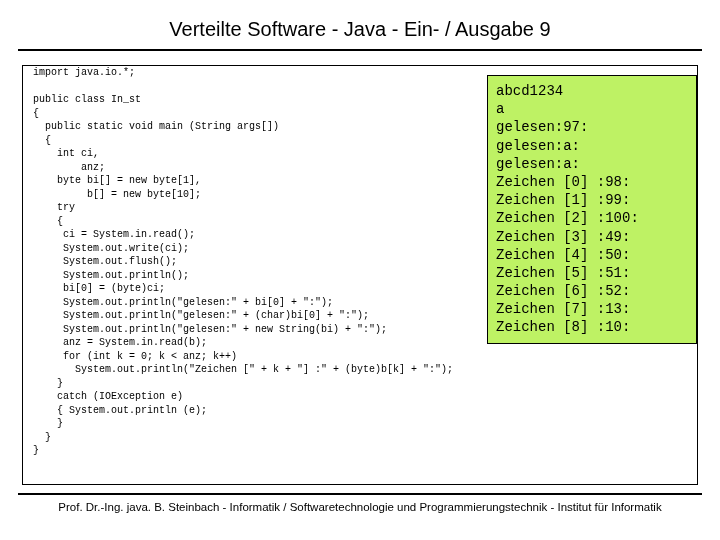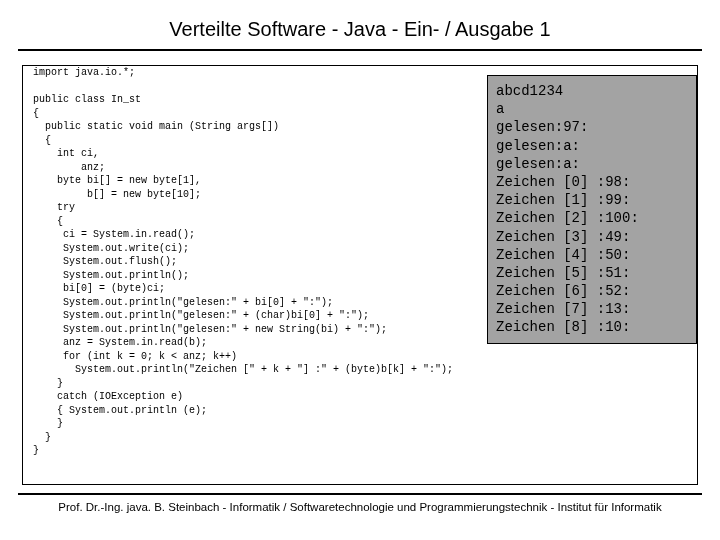--- a/index.html
+++ b/index.html
@@ -33,42 +33,42 @@
       line-height: 1.35;
       white-space: pre;
       min-height: 420px;
     }
     .output-box {
       position: absolute;
       top: 10px;
       right: 1px;
       width: 210px;
       border: 1.5px solid #000;
-      background: #a3a3a3;
+      background: #bef264;
       padding: 6px 8px;
       font-family: "Courier New", monospace;
       font-size: 14px;
       line-height: 1.3;
       white-space: pre;
     }
     .footer-rule {
       border: none;
       border-top: 2px solid #000;
       margin: 8px 18px 0 18px;
     }
     .footer {
       text-align: center;
       font-size: 11.5px;
       padding-top: 6px;
     }
   </style>
 </head>
 <body>
 
-<div class="title">Verteilte Software - Java - Ein- / Ausgabe 1</div>
+<div class="title">Verteilte Software - Java - Ein- / Ausgabe 9</div>
 <hr class="title-rule">
 
 <div class="content-area">
   <div class="code-box">import java.io.*;
 
 public class In_st
 {
   public static void main (String args[])
   {
     int ci,

